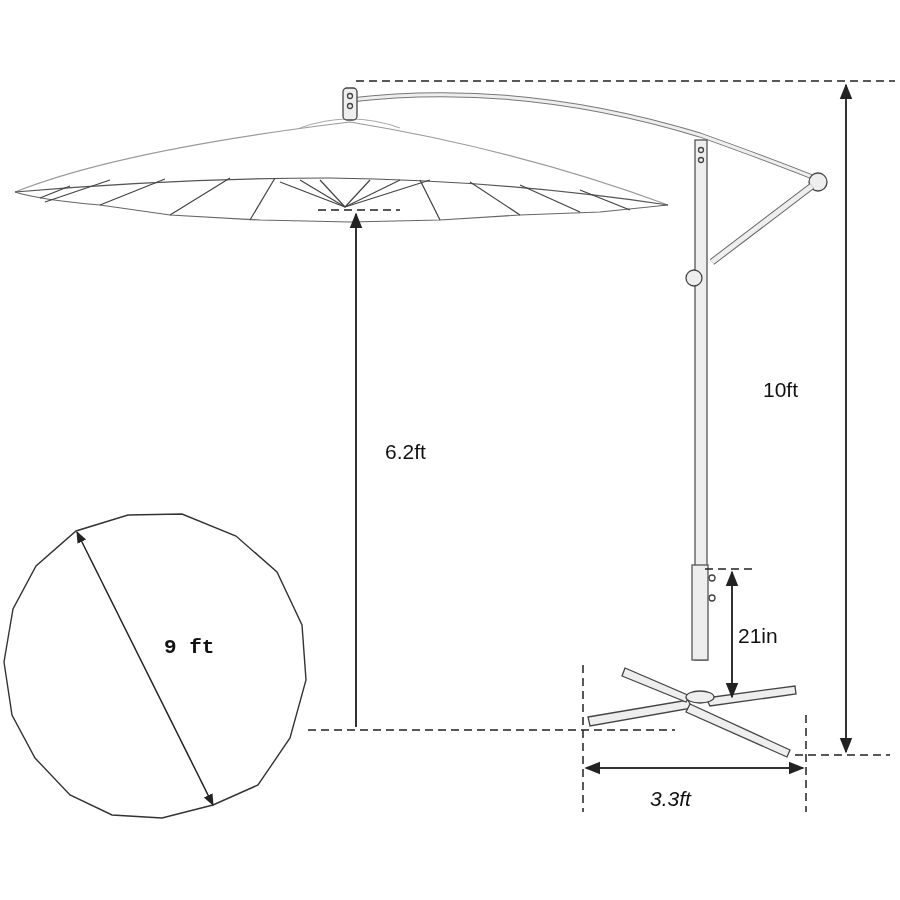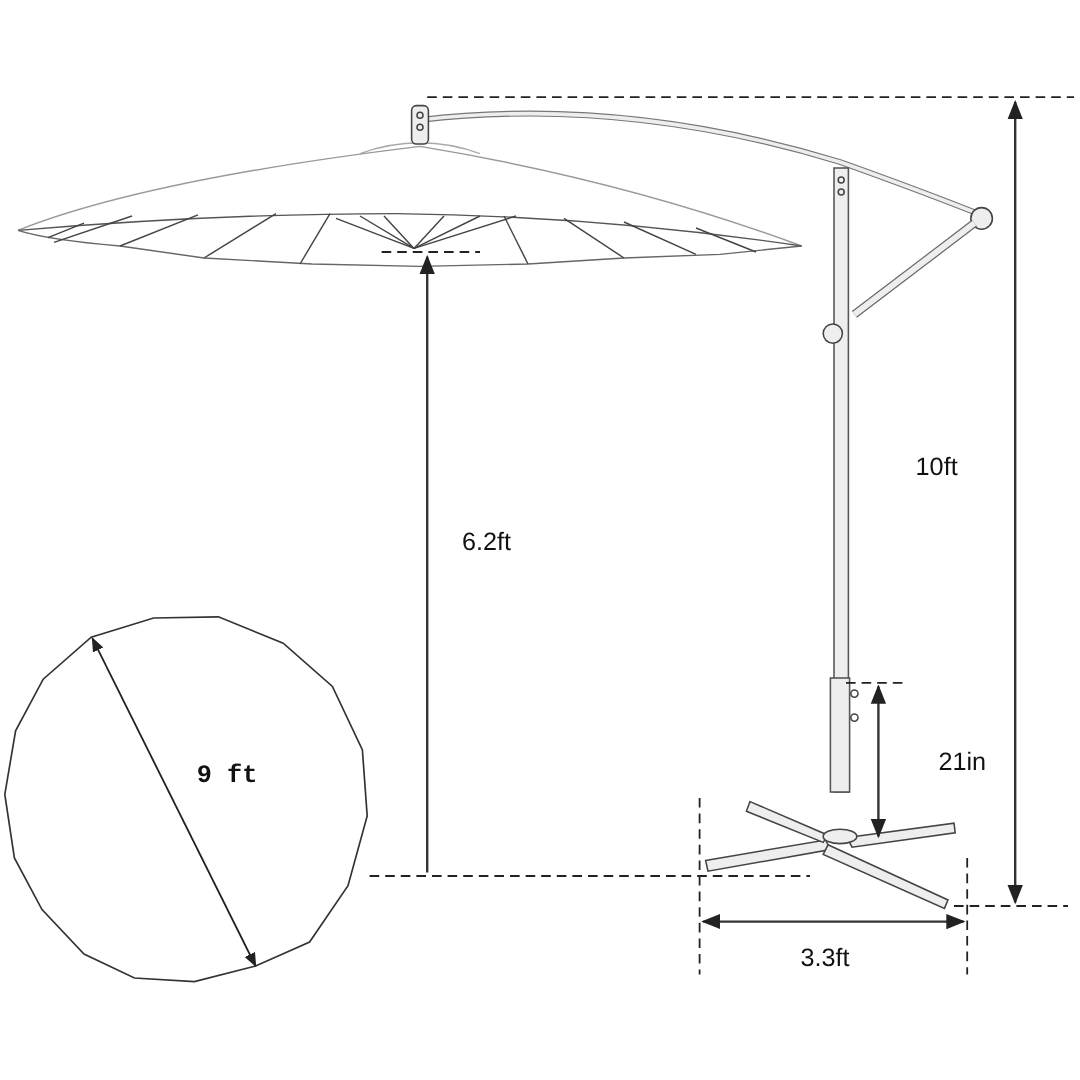--- a/index.html
+++ b/index.html
@@ -86,15 +86,15 @@
   </g>
 
   <g>
     <polygon fill="none" stroke="#333" stroke-width="1.4" points="128,515 182,514 236,536 277,572 302,625 306,680 290,738 258,785 213,805 162,818 112,815 70,795 35,758 12,715 4,662 13,609 36,566 76,531"></polygon>
     <line x1="77" y1="532" x2="213" y2="805" stroke="#222" stroke-width="1.5" marker-start="url(#arr)" marker-end="url(#arr)"></line>
   </g>
 </svg>
 
 <div class="label" style="left:373px; top:440px;margin-left:12px;">6.2ft</div>
 <div class="label" style="left:763px; top:378px;">10ft</div>
-<div class="label" style="left:738px; top:624px;margin-left:44px;">21in</div>
-<div class="label" style="left:667px; top:787px;">3.3ft</div>
+<div class="label" style="left:738px; top:624px;">21in</div>
+<div class="label" style="left:650px; top:787px;font-style:italic;">3.3ft</div>
 <div class="label bold" style="left:164px; top:636px;font-family:Liberation Mono, monospace;">9 ft</div>
 
 </body></html>

